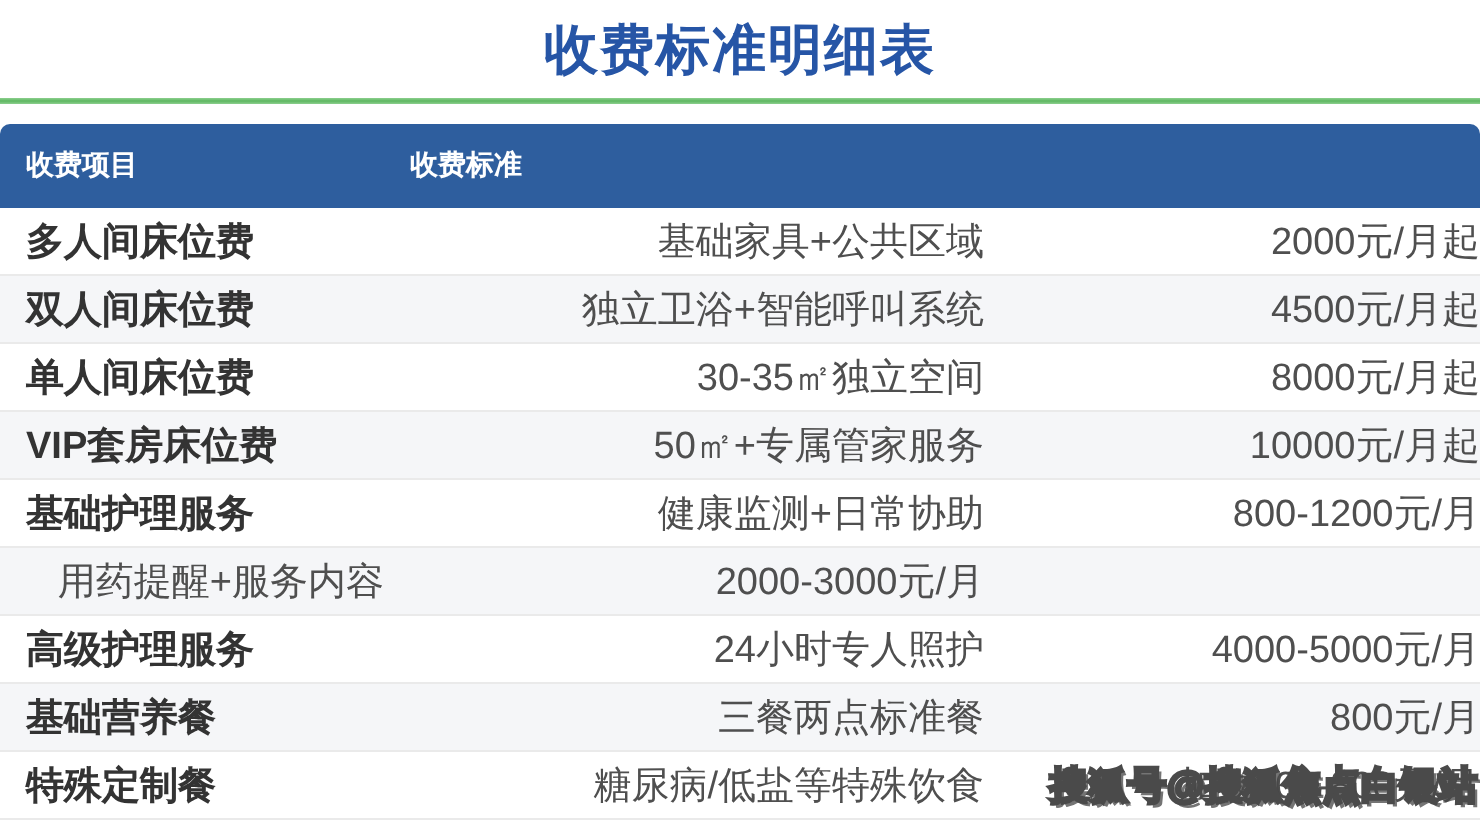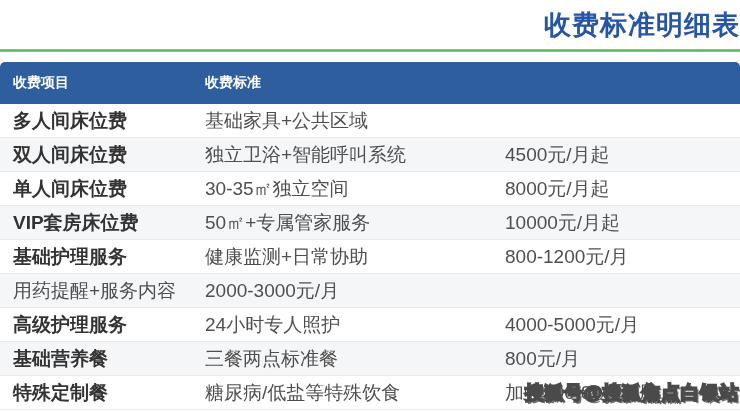--- a/index.html
+++ b/index.html
@@ -14,21 +14,21 @@
   html,body{margin:0;padding:0;}
   body{
     width:740px;height:411px;
     background:#ffffff;
     overflow:hidden;
     position:relative;
     font-family:"Liberation Sans","DejaVu Sans",sans-serif;
   }
   .title-bar{
     height:49px;
-    display:flex;align-items:center;justify-content:flex-end;
+    display:flex;align-items:center;justify-content:center;
   }
   .page-title{
     font-size:27px;
     font-weight:bold;
     color:var(--title-blue);
     letter-spacing:1px;
   }
   .green-line{
     height:3px;
     background:linear-gradient(#8ccf8e,var(--green),#8ccf8e);
@@ -53,21 +53,21 @@
     display:grid;
     grid-template-columns:192px 300px 1fr;
     align-items:center;
     border-bottom:1px solid var(--divider);
     font-size:19px;
     background:#ffffff;
   }
   .trow:nth-child(even){background:var(--row-alt);}
   .trow > div{padding-left:13px;white-space:nowrap;overflow:hidden;}
   .cell-item{font-weight:bold;color:var(--text-dark);}
-  .cell-service,.cell-price{color:var(--text-gray);}
+  .cell-service,.cell-price{color:var(--text-gray);text-align:right;}
   .watermark{
     position:absolute;
     right:1px;
     bottom:5px;
     font-size:19px;
     font-weight:bold;
     white-space:nowrap;
     color:#f6f6f6;
     -webkit-text-stroke:1.8px #4a4a4a;
     text-shadow:2px 2px 0 rgba(70,70,70,0.75);
@@ -86,20 +86,21 @@
 
 <div class="table-wrap">
   <div class="thead">
     <div>收费项目</div>
     <div>收费标准</div>
   </div>
   <div id="tbody">
       <div class="trow">
     <div class="cell-item">多人间床位费</div>
     <div class="cell-service">基础家具+公共区域</div>
+    <div class="cell-price">2000元/月起</div>
   </div>
       <div class="trow">
     <div class="cell-item">双人间床位费</div>
     <div class="cell-service">独立卫浴+智能呼叫系统</div>
     <div class="cell-price">4500元/月起</div>
   </div>
       <div class="trow">
     <div class="cell-item">单人间床位费</div>
     <div class="cell-service">30-35㎡独立空间</div>
     <div class="cell-price">8000元/月起</div>

